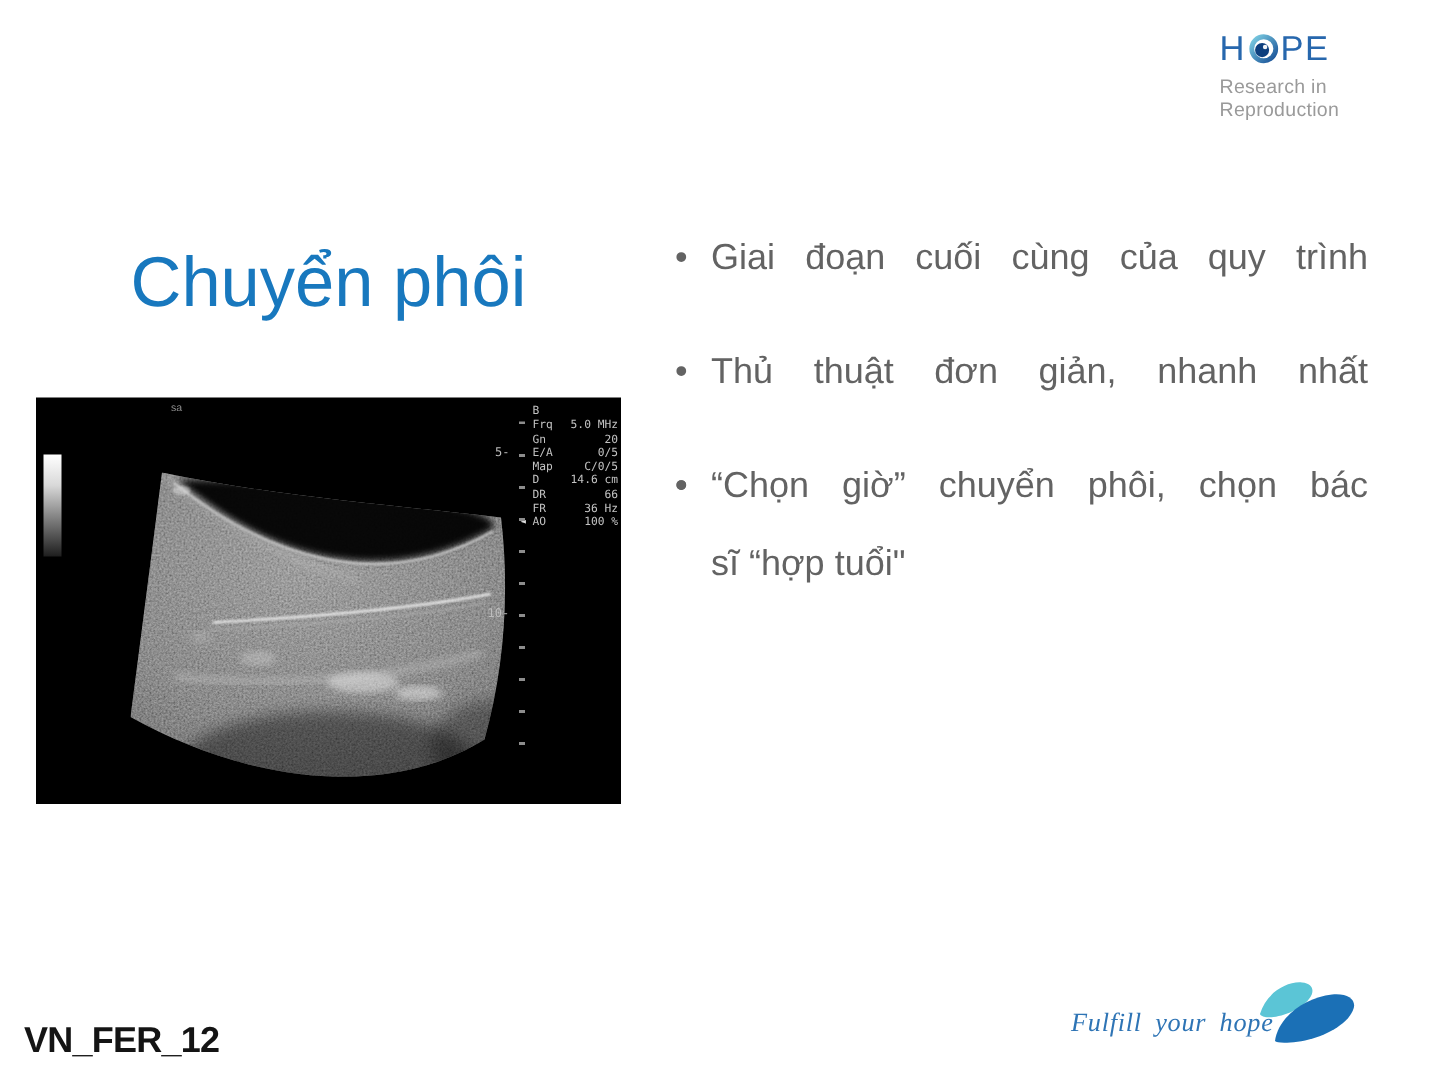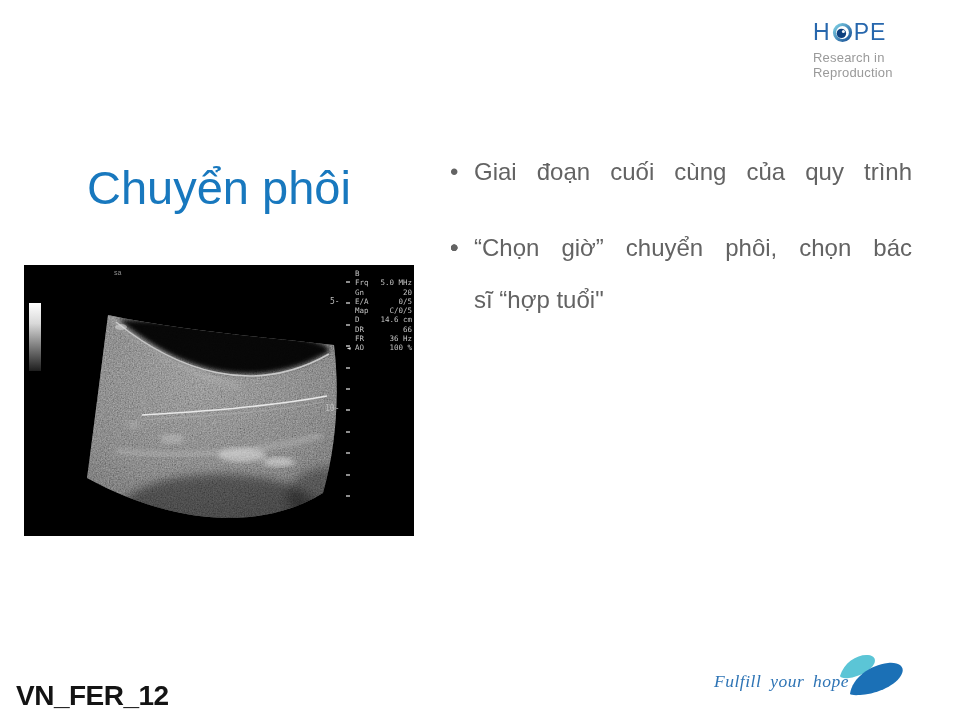--- a/index.html
+++ b/index.html
@@ -42,21 +42,21 @@
 
   
   .bullets { position:absolute; left:448px; top:146px; width:464px; color:#636363; }
   .bullet { position:relative; padding-left:26px; font-size:24px; line-height:52px;
             margin-bottom:24px; }
   .bullet .dot { position:absolute; left:2px; top:0px; }
   .bullet .l1 { text-align:justify; text-align-last:justify; }
   .bullet .l2 { text-align:left; }
 
   
-  .footer-code { position:absolute; left:16px; top:680px; font-size:28px;
+  .footer-code { position:absolute; left:16px; top:680px; font-size:24px;
                  font-weight:700; letter-spacing:-0.5px; color:#141414; }
   .fulfill { position:absolute; left:714px; top:671px; font-size:17.5px;
              font-family:"Liberation Serif", serif; font-style:italic;
              color:#2E74B5; letter-spacing:0.5px; word-spacing:4px; }
   .leaves { position:absolute; left:836px; top:650px; }
 </style>
 </head>
 <body>
 
 <div class="slide">
@@ -177,20 +177,21 @@
     <div class="us-d10">10-</div>
   </div>
 
   <div class="bullets">
     <div class="bullet">
       <span class="dot">•</span>
       <div class="l1">Giai đoạn cuối cùng của quy trình</div>
     </div>
     <div class="bullet">
       <span class="dot">•</span>
+      <div class="l1">Thủ thuật đơn giản, nhanh nhất</div>
     </div>
     <div class="bullet">
       <span class="dot">•</span>
     </div>
     <div class="bullet">
       <span class="dot">•</span>
       <div class="l1">“Chọn giờ” chuyển phôi, chọn bác</div>
       <div class="l2">sĩ “hợp tuổi"</div>
     </div>
   </div>

